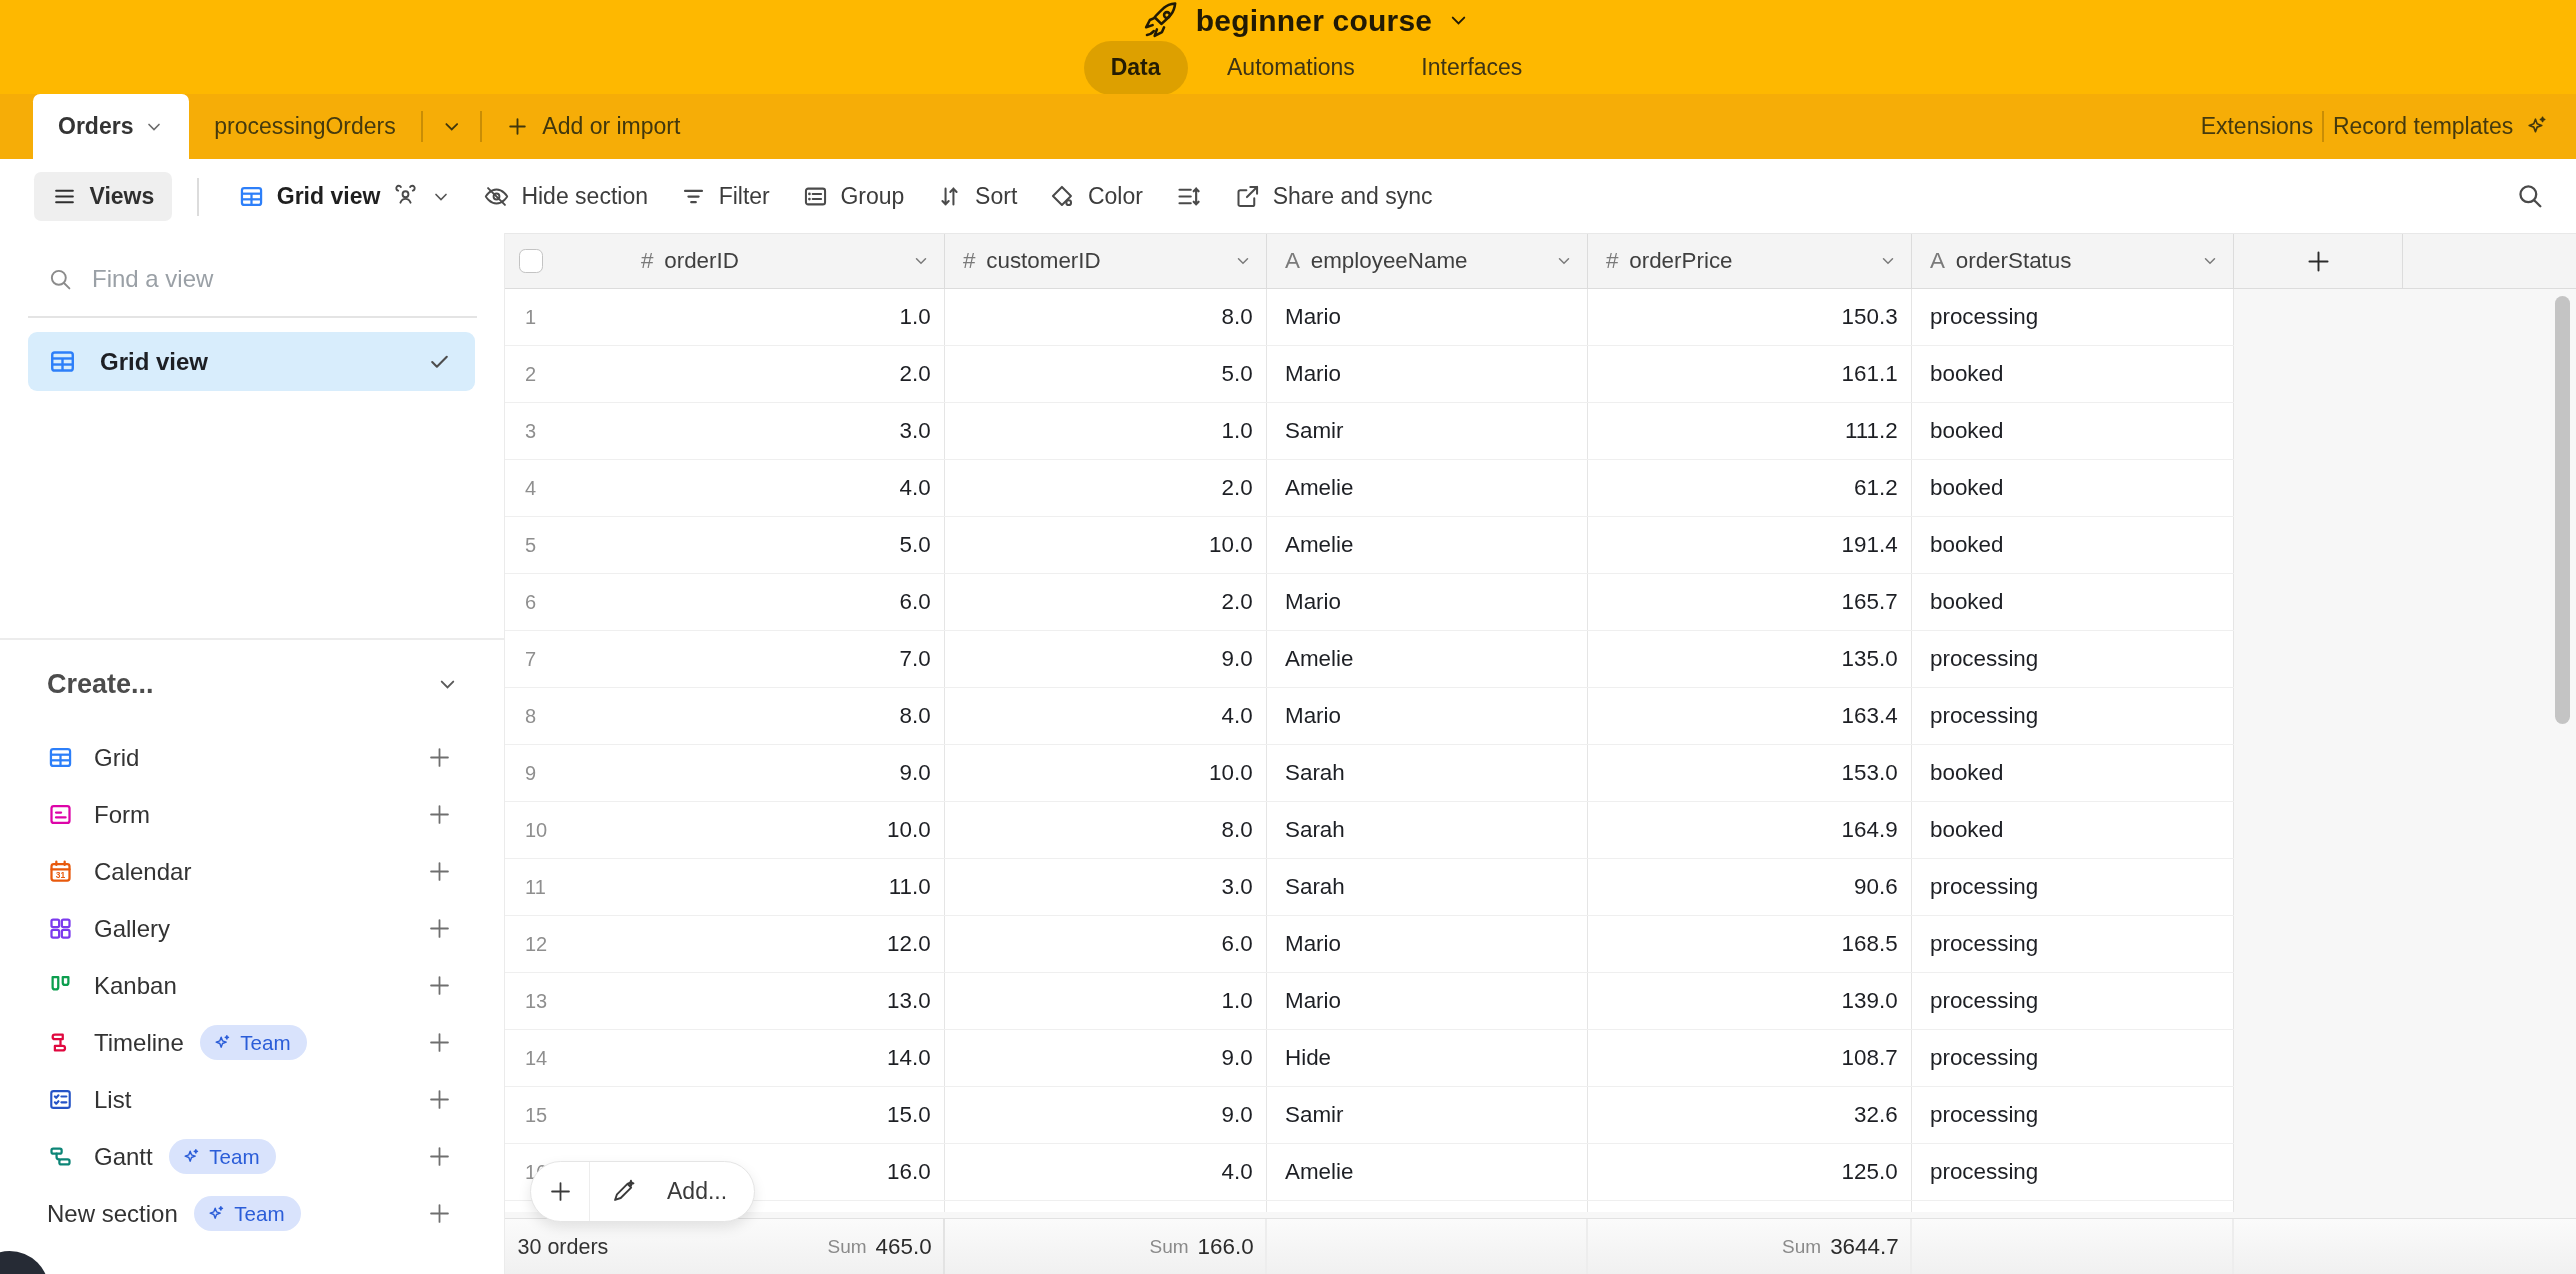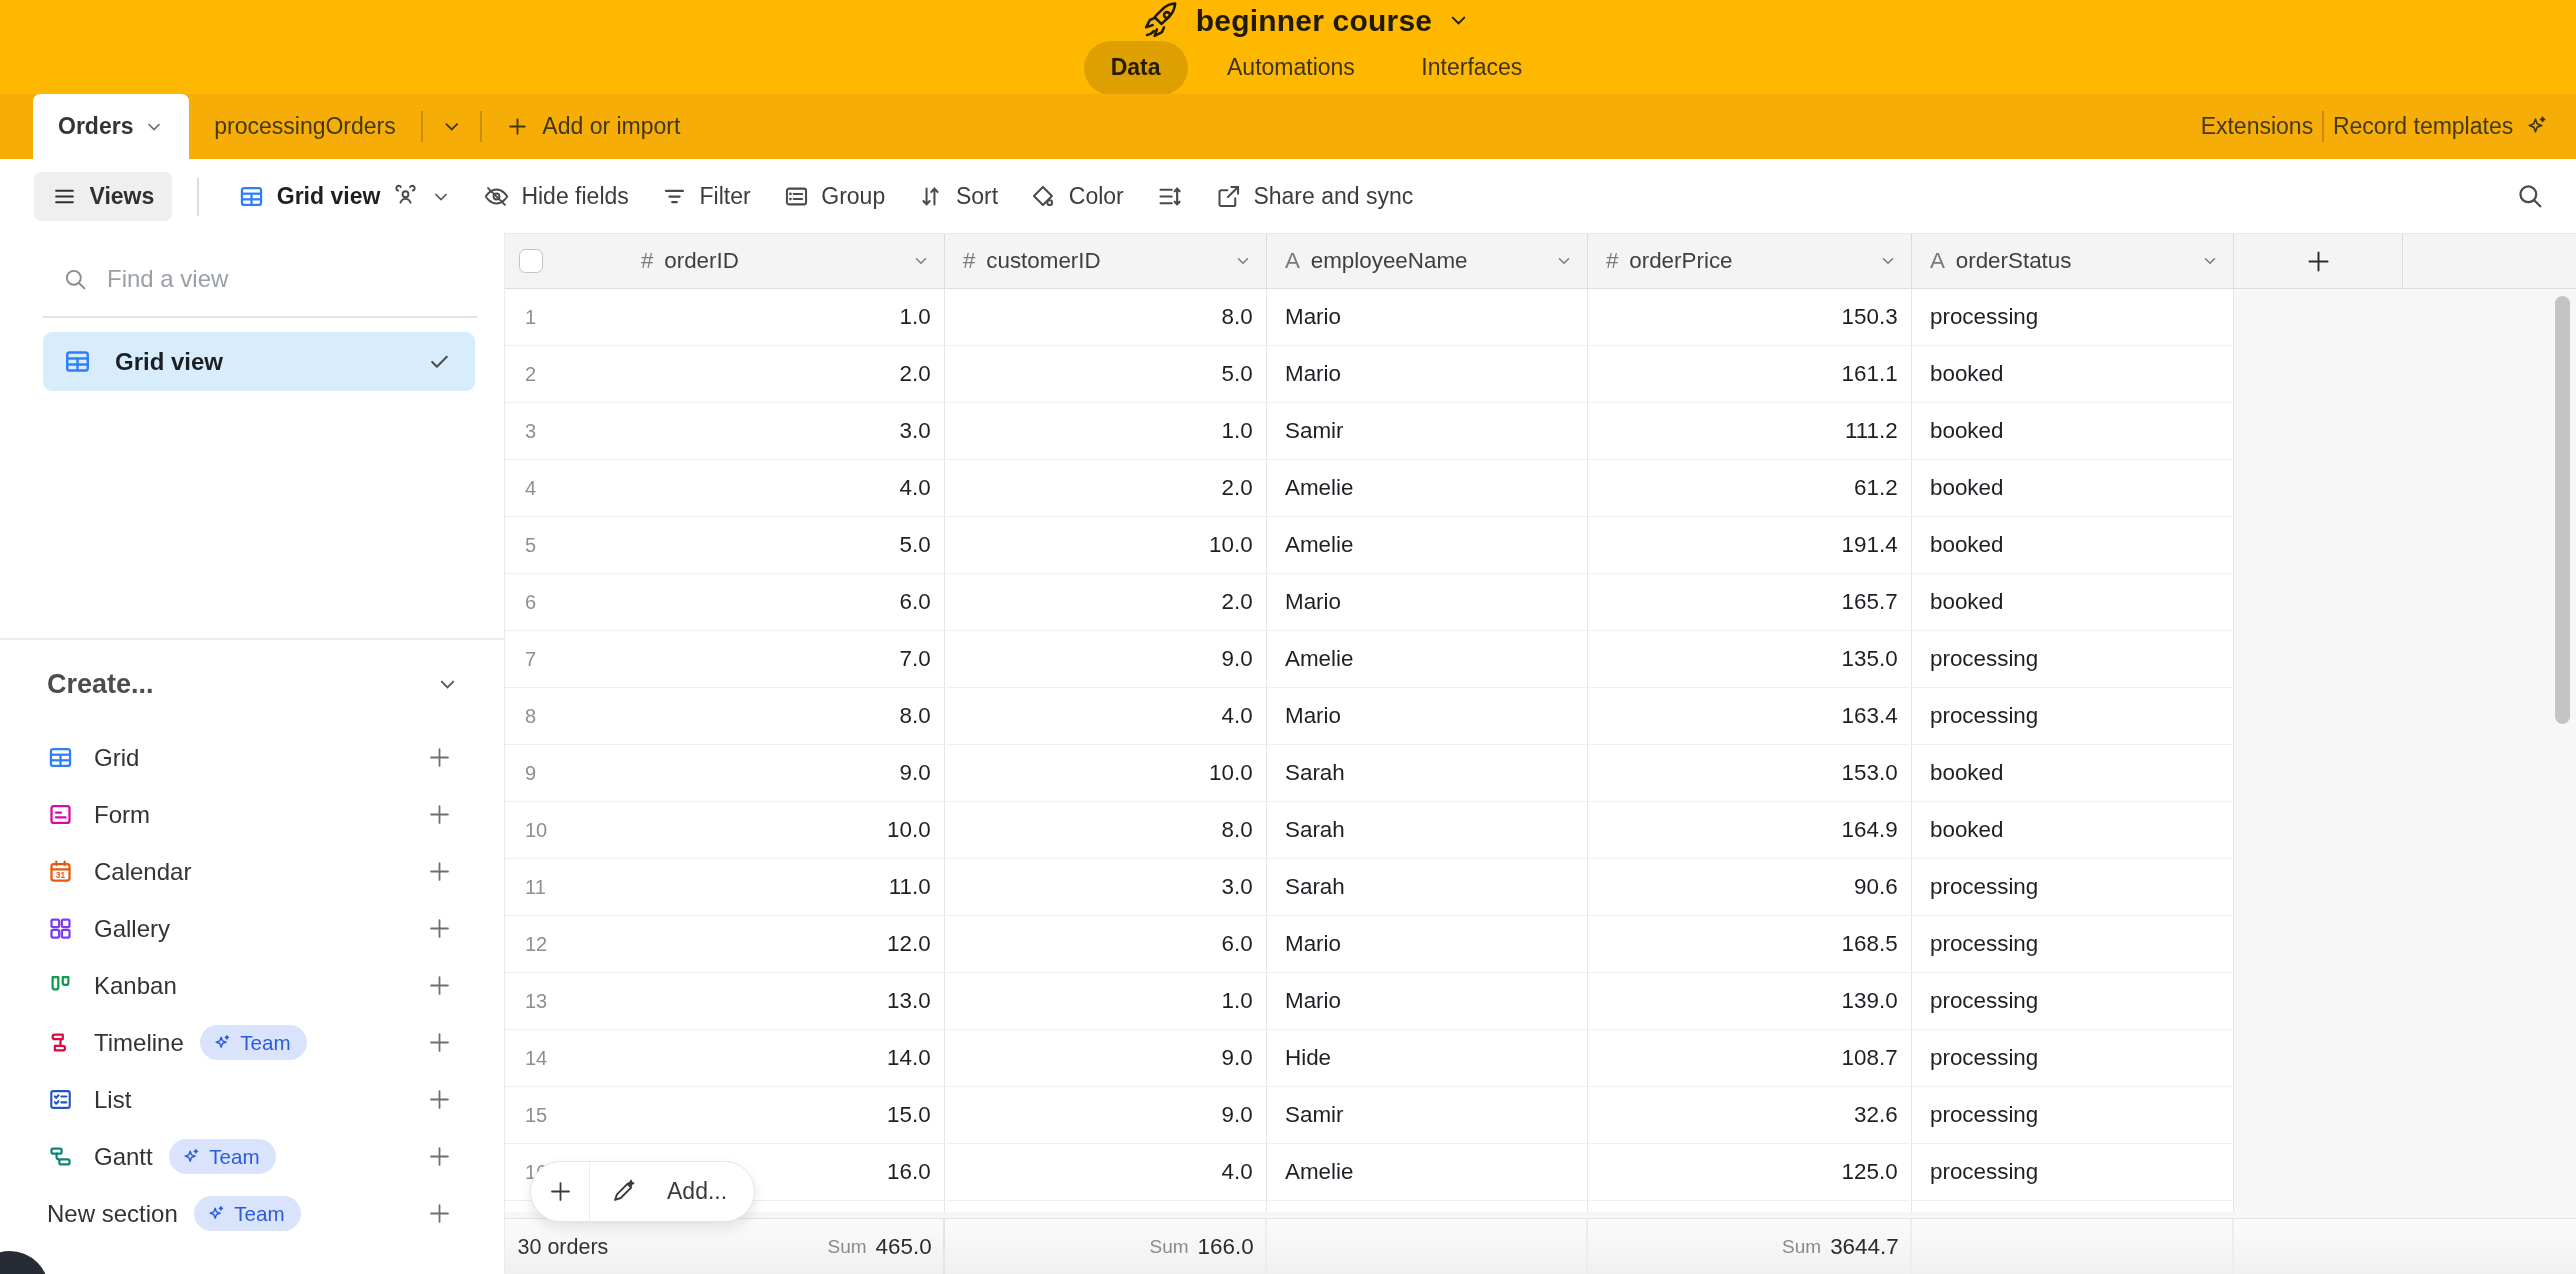--- a/index.html
+++ b/index.html
@@ -33,21 +33,21 @@
   
   .toolbar { position:absolute; left:0; top:160px; width:2576px; height:73px; background:#fff; display:flex; align-items:center; }
   .views-btn { display:flex; align-items:center; gap:12.5px; background:#efefef; border-radius:7.2px; padding:10.8px 18px; margin-left:34px; font-size:23px; font-weight:600; color:#2f2f2f; cursor:pointer; }
   .tool-sep { width:1.8px; height:38px; background:#dcdcdc; margin:0 23px 0 25px; }
   .tool-item { display:flex; align-items:center; gap:11.7px; font-size:23px; color:#3c3c3c; padding:10.8px 16px; border-radius:7.2px; cursor:pointer; }
   .tool-item .ticon { color:#4a4a4a; }
   .viewname { font-weight:600; color:#1f1f1f; }
   .toolbar-search { margin-left:auto; margin-right:30.5px; color:#4a4a4a; cursor:pointer; }
 
   
-  .sidebar { position:absolute; left:0; top:233px; width:505px; height:1042px; background:#fff; border-right:1.8px solid #ebebeb;padding-left:15px; }
+  .sidebar { position:absolute; left:0; top:233px; width:505px; height:1042px; background:#fff; border-right:1.8px solid #ebebeb; }
   .find-row { display:flex; align-items:center; gap:18px; margin:32px 27px 0 47px; }
   .find-input { border:none; outline:none; font-size:24px; color:#333; width:323px; background:transparent; }
   .find-input::placeholder { color:#9aa0a6; }
   .find-icon { color:#8b8b8b; }
   .side-divider { height:1.8px; background:#e4e4e4; margin:23px 27px 0 28px; }
   .view-item { margin:14.3px 29px 0 28px; height:59px; border-radius:9px; background:#d8edfc; display:flex; align-items:center; cursor:pointer; }
   .view-item .vi-icon { margin-left:20px; color:#2d7ff9; }
   .view-item .vi-label { margin-left:23px; font-size:24px; font-weight:600; color:#1d1f24; }
   .view-item .vi-check { margin-left:auto; margin-right:23px; color:#4d4d4d; }
   .create-divider { position:absolute; left:0; top:405px; width:100%; height:1.8px; background:#ececec; }
@@ -249,21 +249,21 @@
     </span>
   </div>
   <div class="tool-item">
     <span class="ticon">
       <svg width="27" height="27" viewBox="0 0 24 24" fill="none" stroke="currentColor" stroke-width="1.7" stroke-linecap="round" stroke-linejoin="round">
           <path d="M2.5 12S6 5.8 12 5.8 21.5 12 21.5 12 18 18.2 12 18.2 2.5 12 2.5 12z"></path>
           <circle cx="12" cy="12" r="2.6"></circle>
           <path d="M4.5 4.5l15 15"></path>
         </svg>
     </span>
-    <span>Hide fields</span>
+    <span>Hide section</span>
   </div>
   <div class="tool-item">
     <span class="ticon">
       <svg width="27" height="27" viewBox="0 0 24 24" fill="none" stroke="currentColor" stroke-width="2" stroke-linecap="round">
           <path d="M4.5 7h15M7.5 12h9M10 17h4"></path>
         </svg>
     </span>
     <span>Filter</span>
   </div>
   <div class="tool-item">

